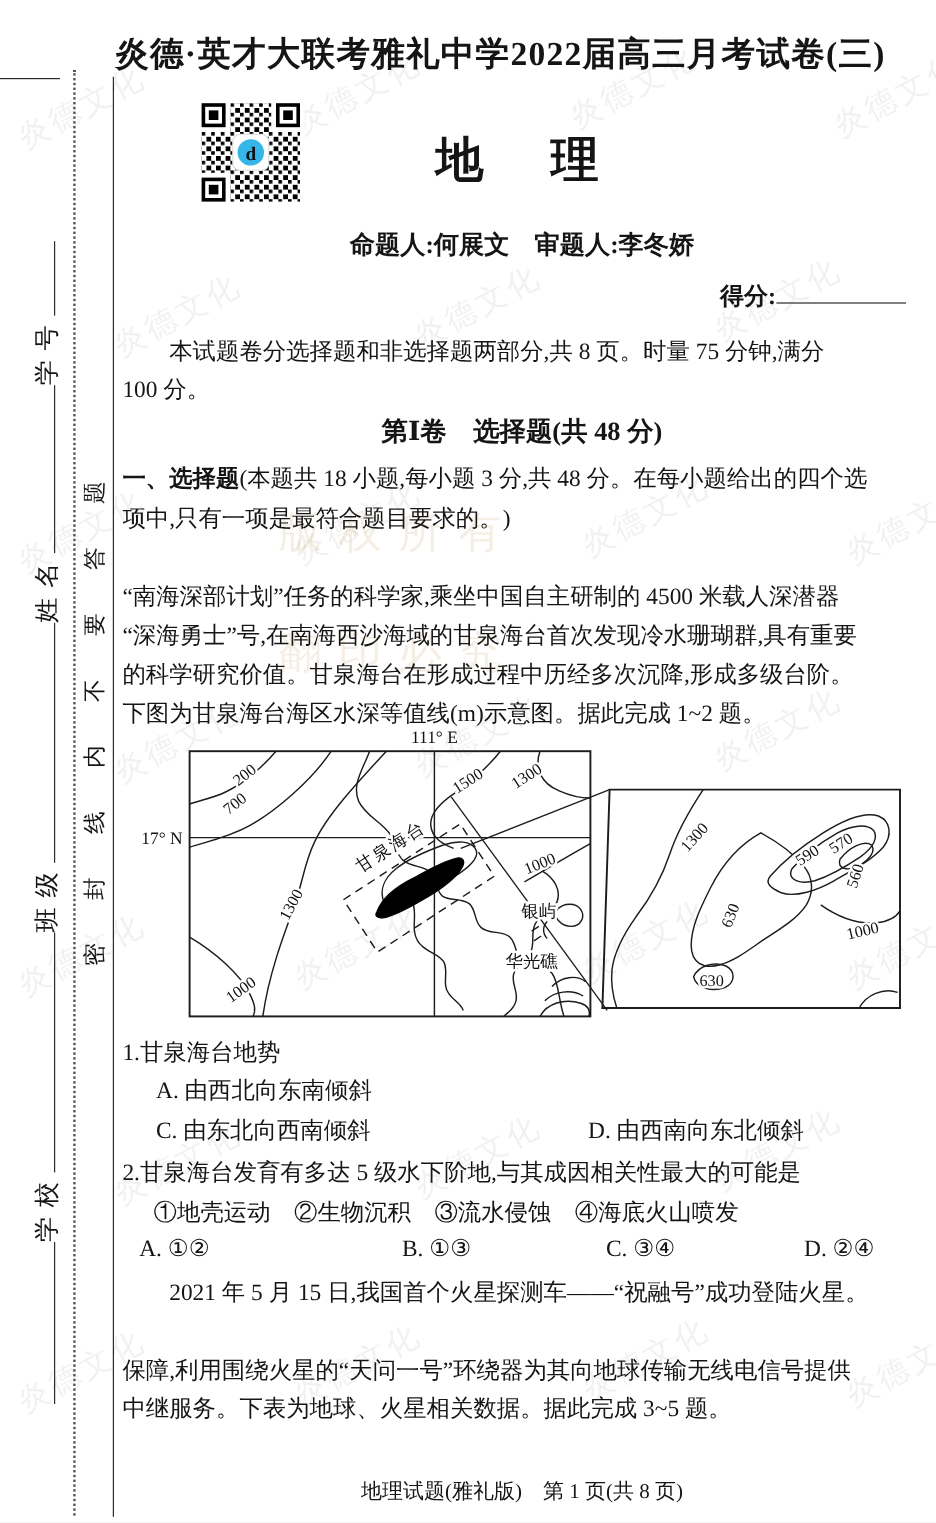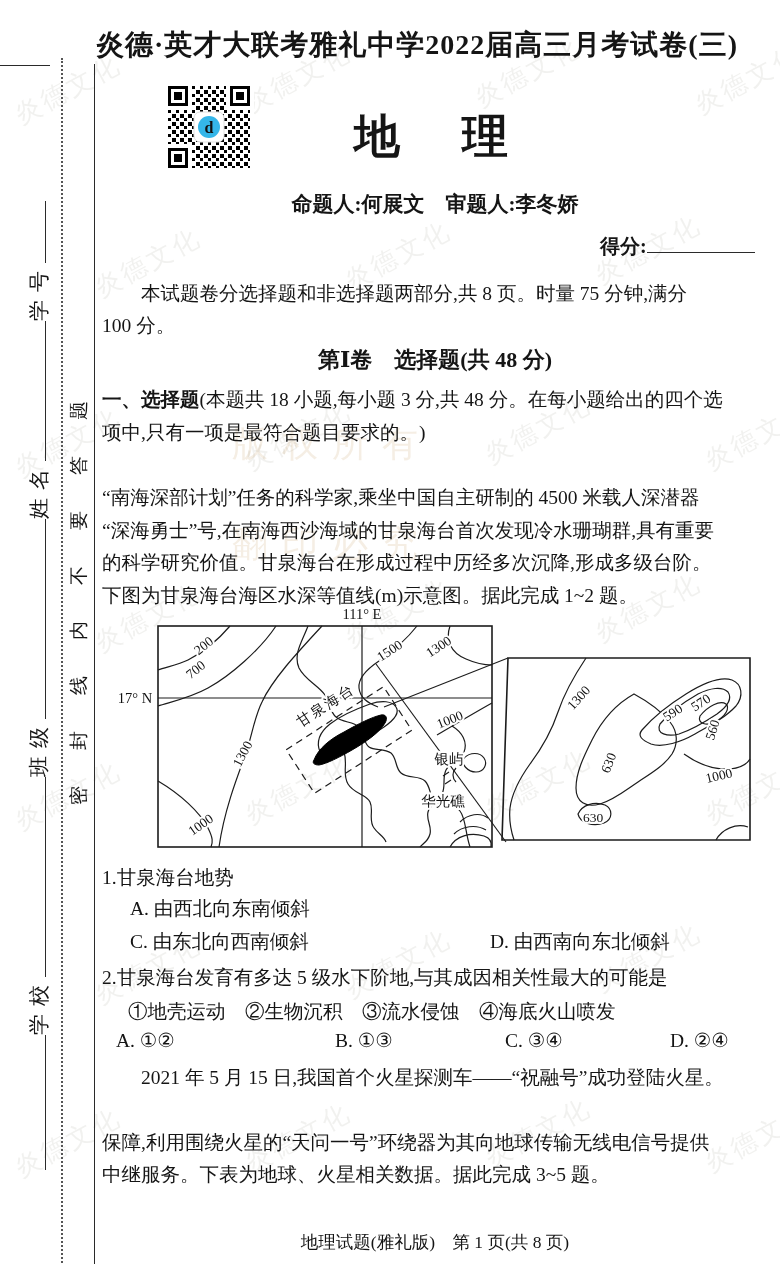--- a/index.html
+++ b/index.html
@@ -20,21 +20,21 @@
   .dotted-line{position:absolute;border-left:2px dotted #555;width:0;}
   .solid-line{position:absolute;border-left:1.5px solid #2a2a2a;width:0;}
   .tick{position:absolute;border-top:1.5px solid #2a2a2a;height:0;}
   
   .content-line{position:absolute;left:102px;width:666px;font-size:19.5px;line-height:32.5px;
       white-space:nowrap;}
   .indent{text-indent:2em;}
   .exam-title{position:absolute;left:96px;width:676px;top:26px;text-align:left;
       font-size:28px;font-weight:bold;letter-spacing:1px;white-space:nowrap;}
   .subject{position:absolute;left:102px;width:666px;top:106px;text-align:center;
-      font-size:46px;font-weight:bold;letter-spacing:8px;}
+      font-size:40px;font-weight:bold;letter-spacing:8px;}
   .setters{position:absolute;left:102px;width:666px;top:190px;text-align:center;
       font-size:21px;font-weight:bold;}
   .score{position:absolute;left:600px;top:233px;font-size:20px;font-weight:bold;text-align:center;}
   .sec-head{position:absolute;left:102px;width:666px;top:345px;text-align:center;
       font-size:22px;font-weight:bold;}
   .opt-row{position:absolute;left:102px;width:666px;font-size:19.5px;display:flex;
       padding-left:28px;box-sizing:border-box;white-space:nowrap;}
   .opt-col1{width:360px;}
   .q2opts{padding-left:14px;}
   .q2opts .o1{width:219px;} .q2opts .o2{width:170px;} .q2opts .o3{width:165px;}

